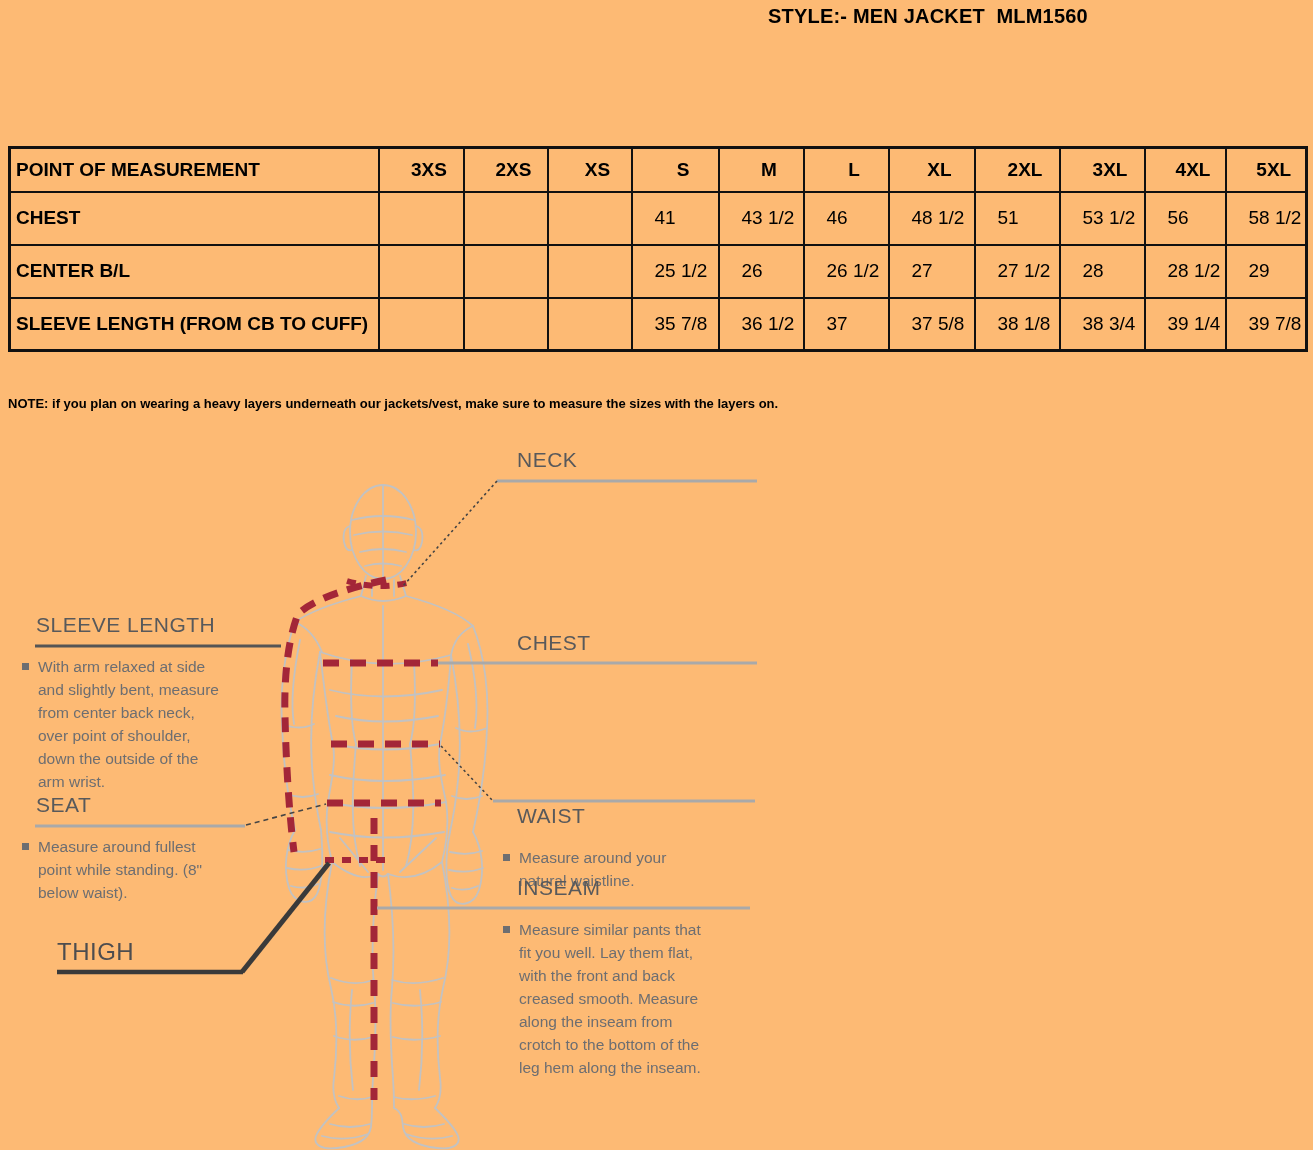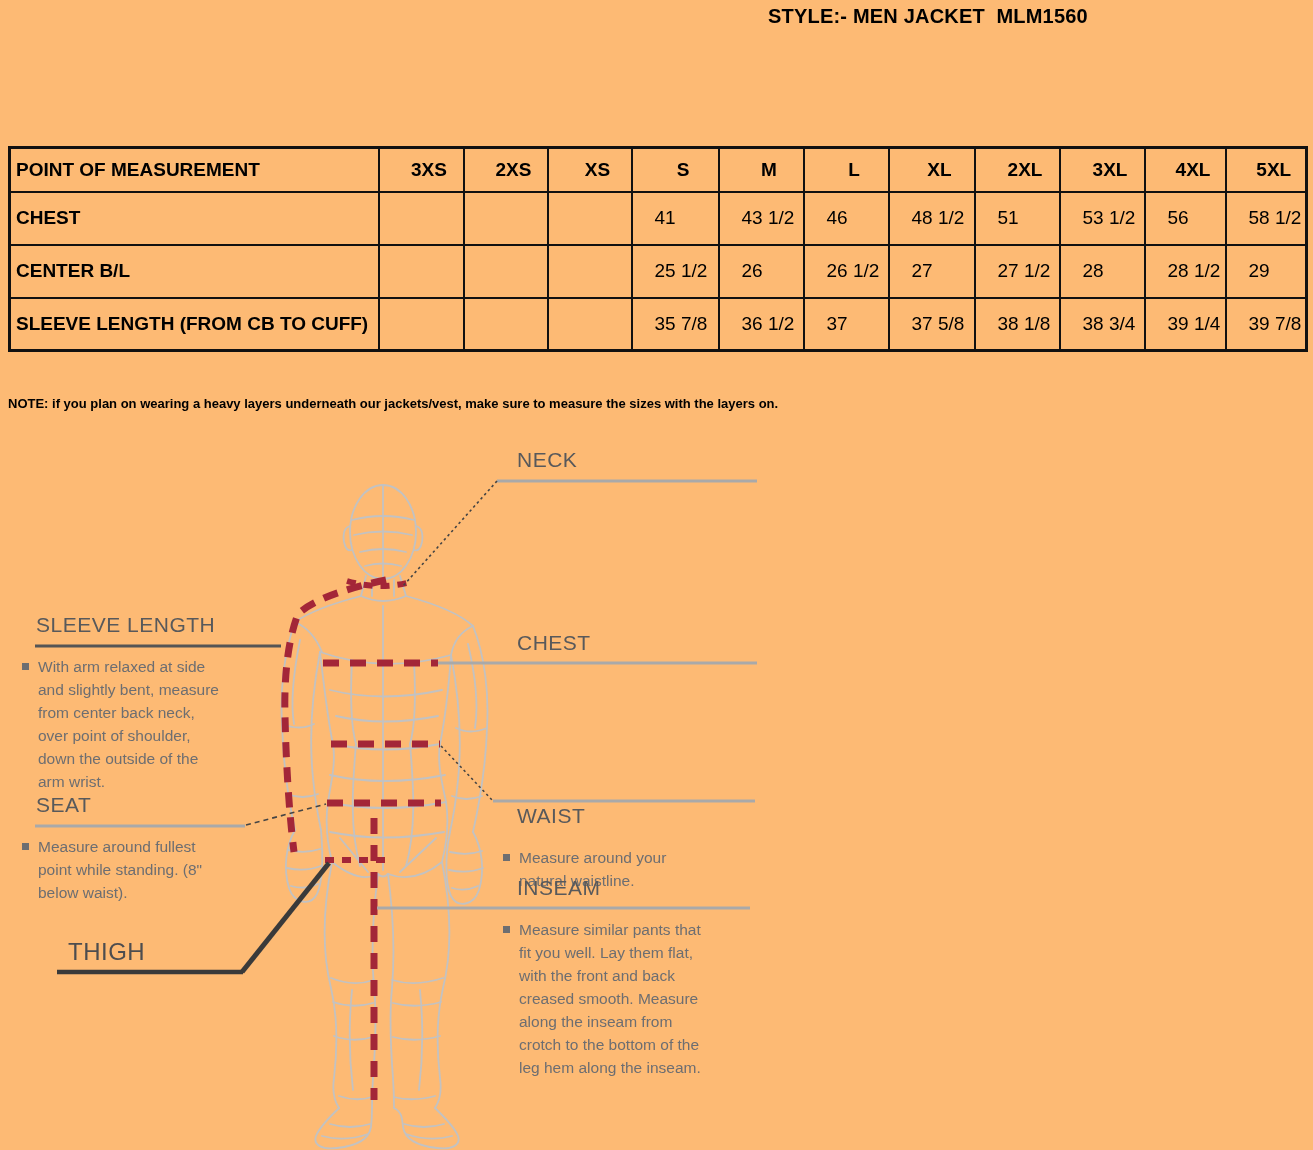--- a/index.html
+++ b/index.html
@@ -237,17 +237,17 @@
   </div>
 
   <div class="gblock rcol" style="left:503px;top:876px;">
     <div class="ghead">INSEAM</div>
     <div class="gbody"><span class="sq"></span><span>Measure similar pants that fit you well. Lay them flat, with the front and back creased smooth. Measure along the inseam from crotch to the bottom of the leg hem along the inseam.</span></div>
   </div>
   <div class="gblock lcol" style="left:22px;top:793px;">
     <div class="ghead">SEAT</div>
     <div class="gbody"><span class="sq"></span><span>Measure around fullest point while standing. (8" below waist).</span></div>
   </div>
-  <div class="gblock lcol thigh-block" style="left:68px;top:938px;">
+  <div class="gblock lcol thigh-block" style="left:57px;top:938px;">
     <div class="ghead">THIGH</div>
   </div>
 
 </div>
 
 </body></html>

